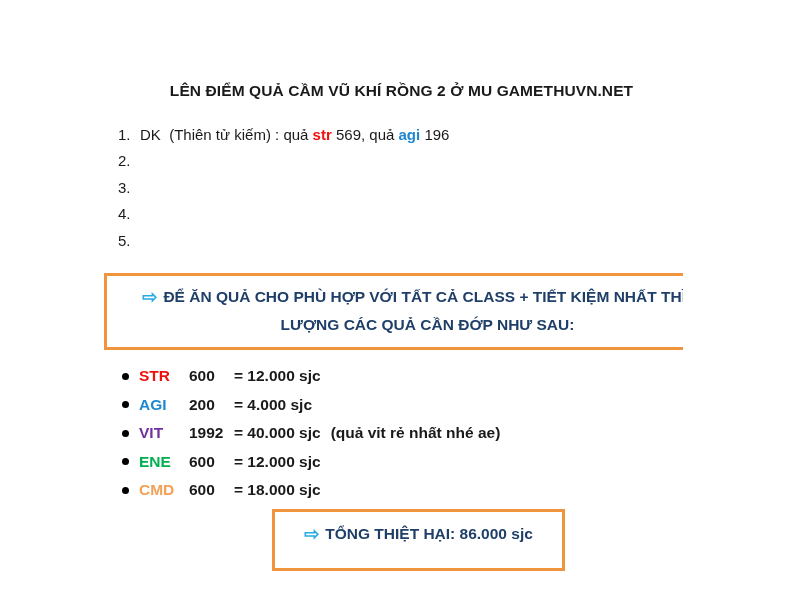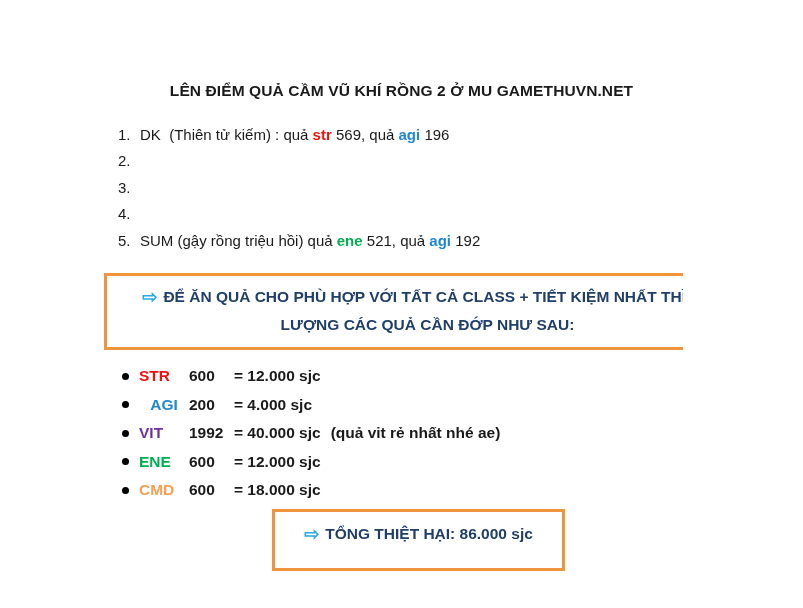--- a/index.html
+++ b/index.html
@@ -38,21 +38,21 @@
     white-space: pre;
   }
   .num {
     width: 22px;
     flex: 0 0 22px;
     color: var(--text);
   }
   .line { white-space: pre; }
   .c-text   { color: var(--text);   font-weight: normal; }
   .c-red    { color: var(--red);    font-weight: bold; }
-  .c-blue   { color: var(--blue);   font-weight: bold; text-align: center; }
+  .c-blue   { color: var(--blue);   font-weight: bold; }
   .c-green  { color: var(--green);  font-weight: bold; }
   .c-orange { color: var(--orange); font-weight: bold; }
   .c-purple { color: var(--purple); font-weight: bold; }
   
   .note-box {
     position: absolute;
     left: 104px; top: 273px;
     width: 597px;
     border: 3px solid var(--border);
     background: #ffffff;
@@ -113,21 +113,21 @@
 
 <div id="page">
 
   <div class="doc-title">LÊN ĐIỂM QUẢ CẦM VŨ KHÍ RỒNG 2 Ở MU GAMETHUVN.NET</div>
 
   <div class="weapon-list">
       <div class="list-row"><span class="num">1.</span><span class="line"><span class="c-text">DK  (Thiên tử kiếm) : quả </span><span class="c-red">str</span><span class="c-text"> 569, quả </span><span class="c-blue">agi</span><span class="c-text"> 196</span></span></div>
       <div class="list-row"><span class="num">2.</span></div>
       <div class="list-row"><span class="num">3.</span></div>
       <div class="list-row"><span class="num">4.</span></div>
-      <div class="list-row"><span class="num">5.</span><span class="line"><span class="c-text">SUM (gậy rồng triệu hồi) quả </span><span class="c-green">ene</span><span class="c-text"> 521, quả </span><span class="c-blue">agi</span><span class="c-text"> 192</span></span></div>
+      <div class="list-row"><span class="num">5.</span></div>
     </div>
 
   <div class="note-box">
     <span class="arrow">⇨</span><span>ĐỂ ĂN QUẢ CHO PHÙ HỢP VỚI TẤT CẢ CLASS + TIẾT KIỆM NHẤT THÌ SỐ LƯỢNG CÁC QUẢ CẦN ĐỚP NHƯ SAU:</span>
   </div>
 
   <div class="fruit-list">
       <div class="fruit-row"><span class="bullet"></span><span class="f-label c-red">STR</span><span class="f-qty">600</span><span class="f-value">= 12.000 sjc</span></div>
       <div class="fruit-row"><span class="bullet"></span><span class="f-label c-blue">AGI</span><span class="f-qty">200</span><span class="f-value">= 4.000 sjc</span></div>
       <div class="fruit-row"><span class="bullet"></span><span class="f-label c-purple">VIT</span><span class="f-qty">1992</span><span class="f-value">= 40.000 sjc</span><span class="f-note">(quả vit rẻ nhất nhé ae)</span></div>

